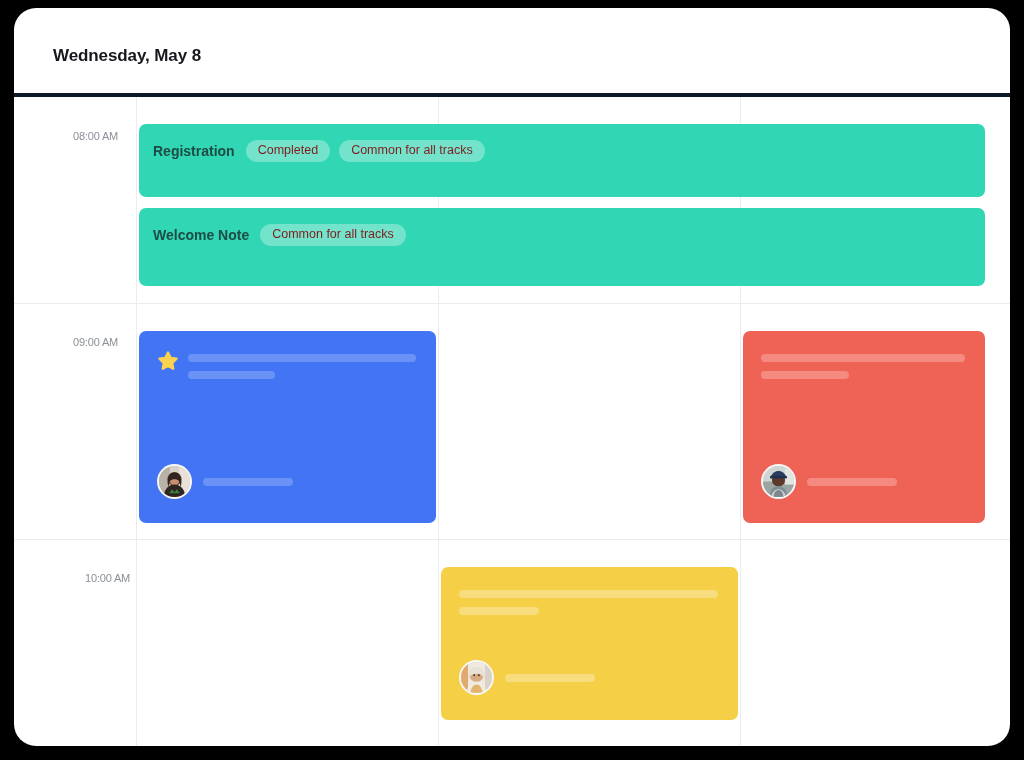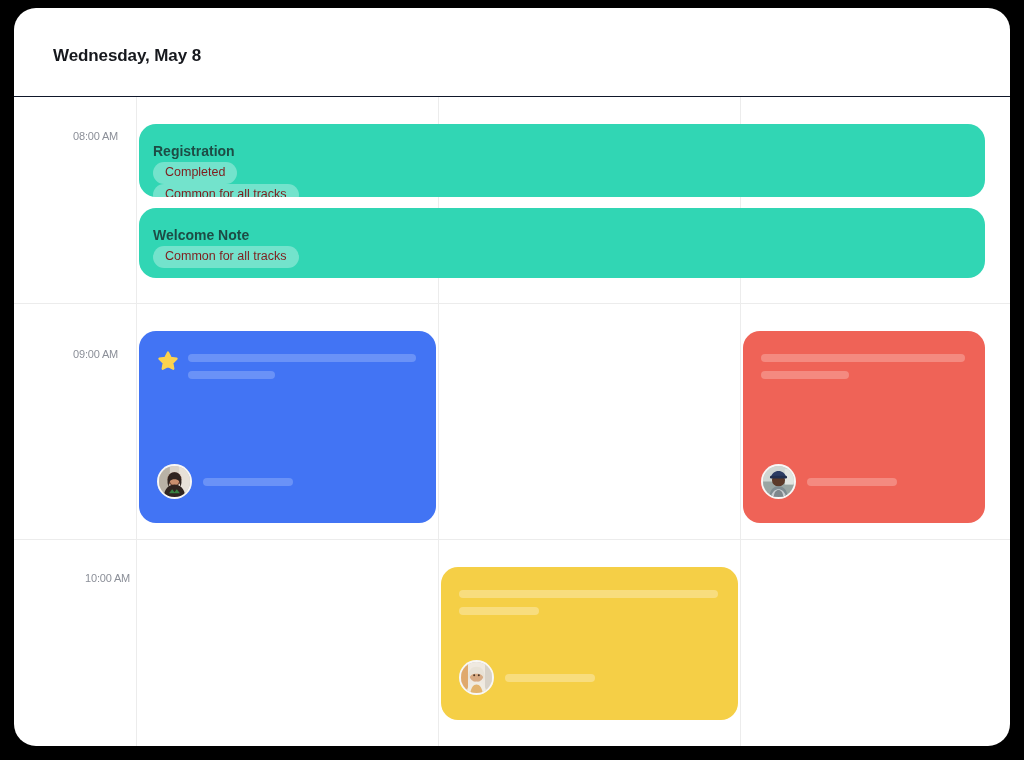--- a/index.html
+++ b/index.html
@@ -31,21 +31,21 @@
     overflow: hidden;
   }
 
   
   #header {
     position: absolute;
     left: 0;
     top: 0;
     width: 996px;
     height: 89px;
-    border-bottom: 1px solid #0f172a;
+    border-bottom: 4px solid #0f172a;
     box-sizing: border-box;
   }
   #page-title {
     position: absolute;
     left: 39px;
     top: 38px;
     font-size: 17px;
     font-weight: bold;
     color: #16181d;
     letter-spacing: -0.1px;
@@ -86,24 +86,23 @@
     width: 104px;
     text-align: right;
     font-size: 11px;
     color: #8b8f98;
     letter-spacing: -0.2px;
   }
 
   
   .event {
     position: absolute;
-    border-radius: 17px;
+    border-radius: 7px;
     box-sizing: border-box;
     overflow: hidden;
-    flex-direction: column;
   }
 
   
   .banner {
     display: flex;
     align-items: flex-start;
     padding: 16px 0 0 14px;
   }
   .banner-title {
     font-size: 14px;
@@ -192,30 +191,30 @@
     <div id="calendar">
 
       <div class="vline gutter"></div>
       <div class="vline c1"></div>
       <div class="vline c2"></div>
 
       <div class="hline" style="top:206px;"></div>
       <div class="hline" style="top:442px;"></div>
 
       <div class="time-label" style="top:33px;">08:00 AM</div>
-      <div class="time-label" style="top:239px;margin-top:12px;">09:00 AM</div>
+      <div class="time-label" style="top:239px;">09:00 AM</div>
       <div class="time-label" style="top:475px;padding-left:12px;">10:00 AM</div>
 
       <div class="event banner" id="ev-registration" style="left:125px; top:27px; width:846px; height:73px; background:#31d6b4;">
         <div class="banner-title">Registration</div>
         <div class="pill">Completed</div>
         <div class="pill">Common for all tracks</div>
       </div>
 
-      <div class="event banner" id="ev-welcome" style="left:125px; top:111px; width:846px; height:70px; background:#31d6b4;">
+      <div class="event banner" id="ev-welcome" style="left:125px; top:111px; width:846px; height:78px; background:#31d6b4;">
         <div class="banner-title">Welcome Note</div>
         <div class="pill">Common for all tracks</div>
       </div>
 
       <div class="event" id="ev-blue" style="left:125px; top:234px; width:297px; height:192px; background:#4274f4;">
         <div class="card-top">
           <span class="star-icon">
             <svg viewBox="0 0 24 24" width="22" height="22" aria-hidden="true">
               <path fill="#fcd34f" stroke="#fcd34f" stroke-width="2.4" stroke-linejoin="round" d="M12 2.6l2.9 5.9 6.5.95-4.7 4.58 1.11 6.47L12 17.44l-5.81 3.06 1.11-6.47L2.6 9.45l6.5-.95z"></path>
             </svg>

